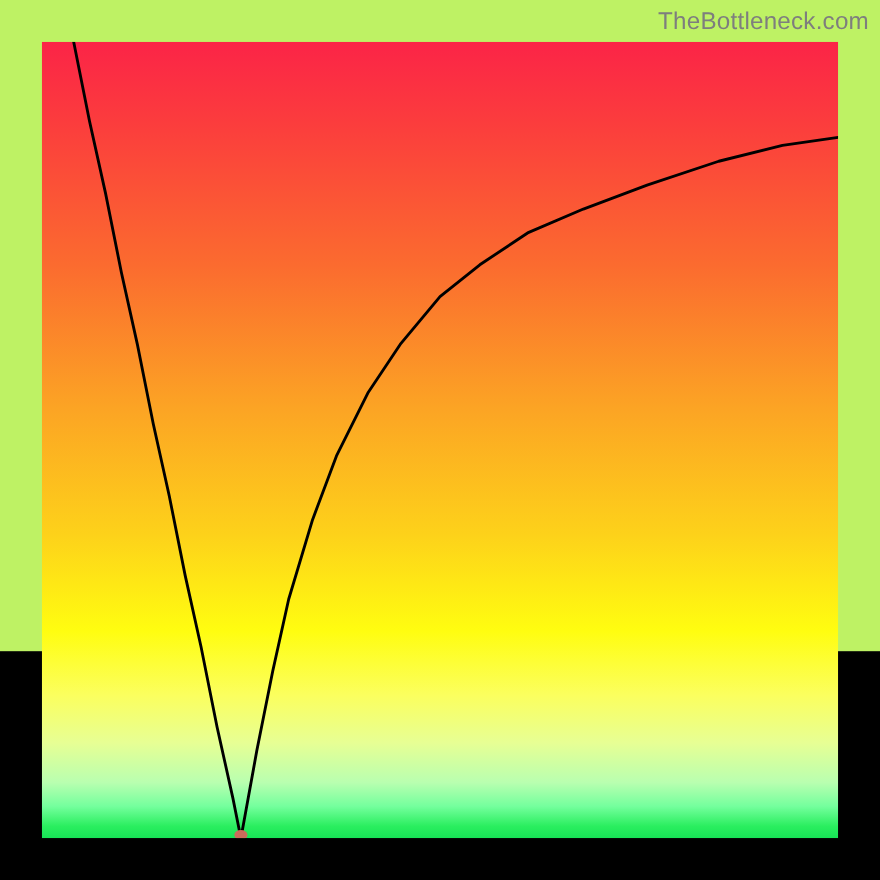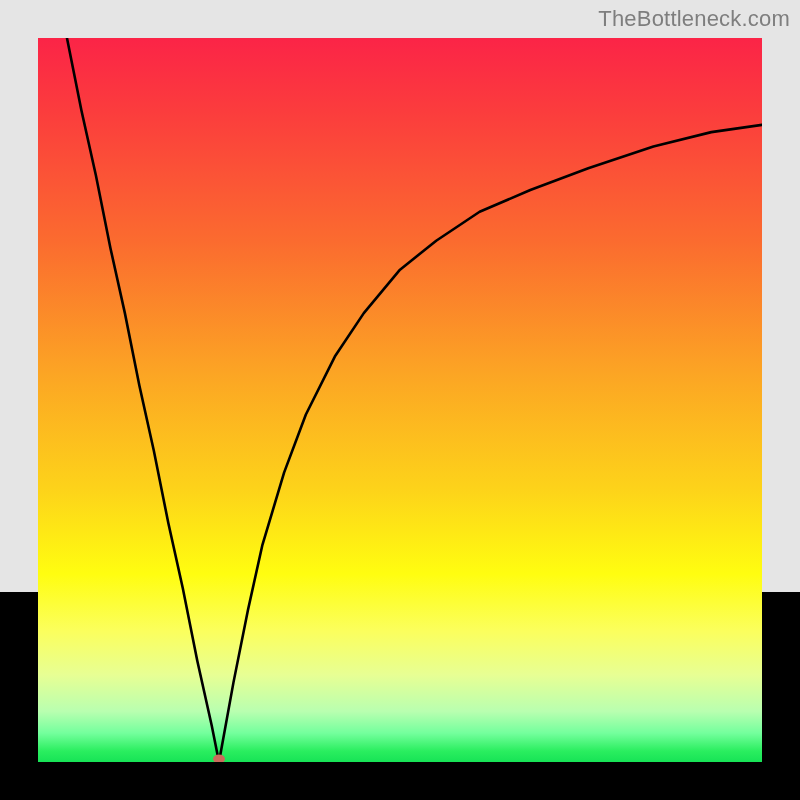--- a/index.html
+++ b/index.html
@@ -8,21 +8,21 @@
     width: 800px;
     height: 800px;
     overflow: hidden;
     background: #000;
     font-family: Arial, Helvetica, sans-serif;
   }
   .frame {
     position: relative;
     width: 800px;
     height: 592px;
-    background: #e5e5e5;
+    background: #bef264;
     text-align: right;
   }
   .plot-area {
     position: absolute;
     left: 38px;
     top: 38px;
     width: 724px;
     height: 724px;
     overflow: hidden;
   }

